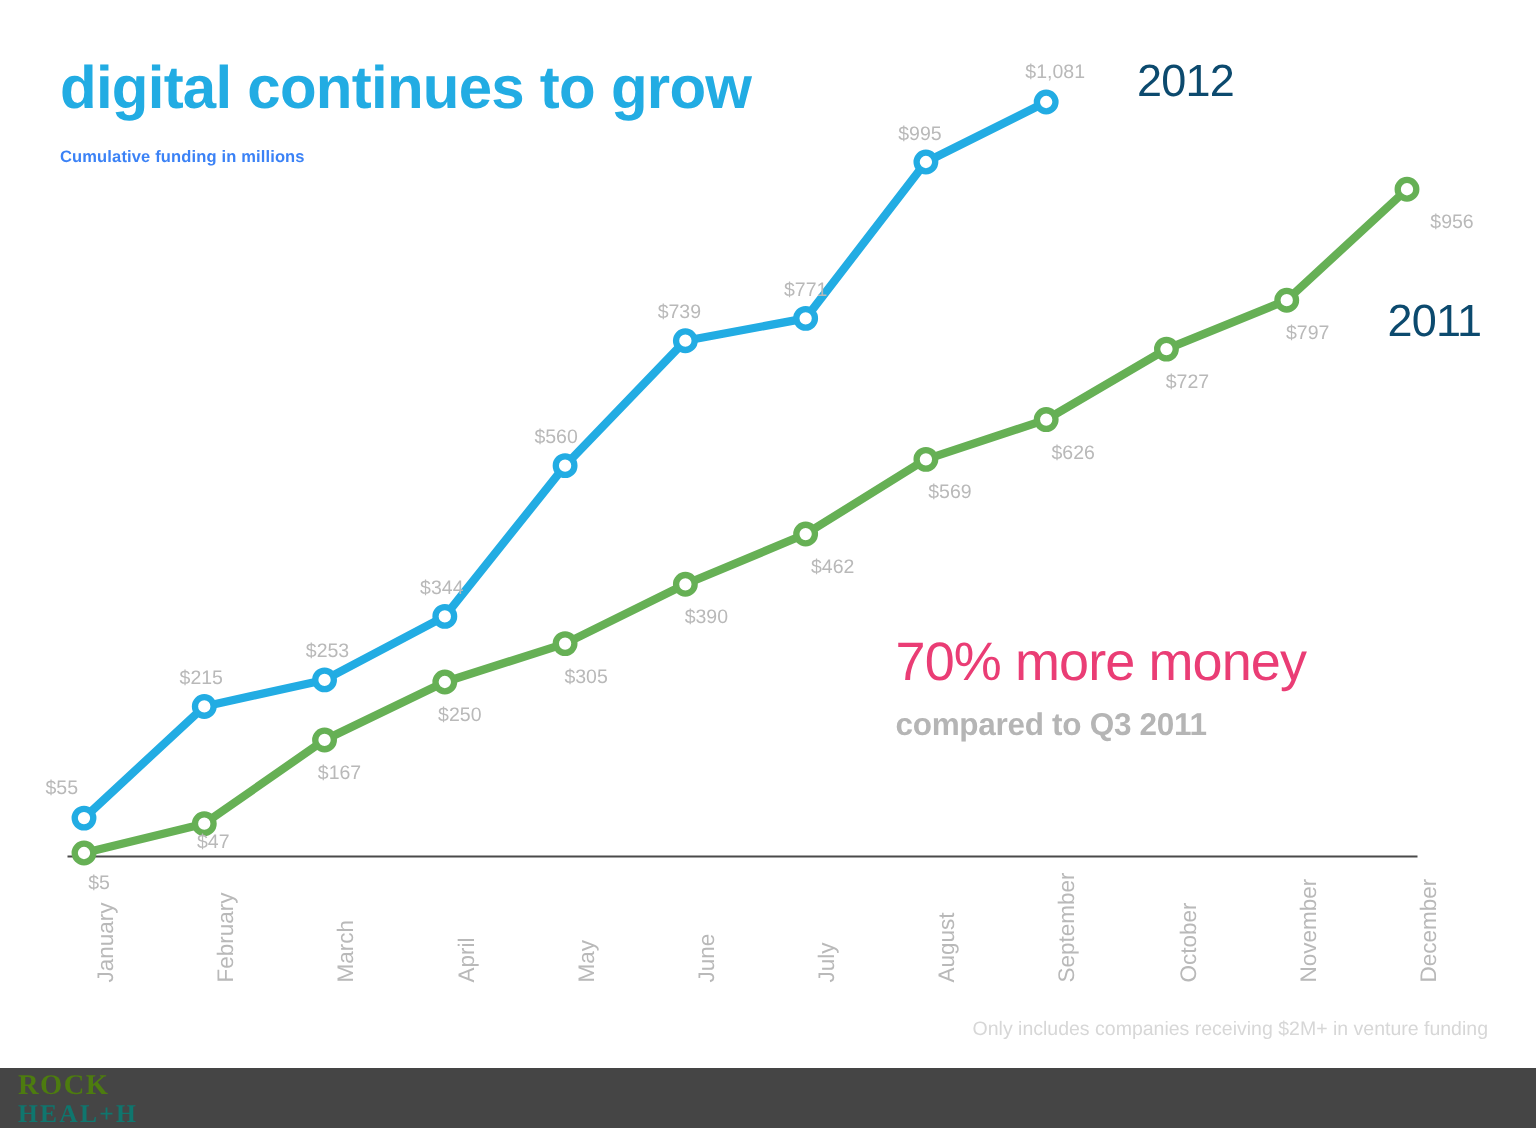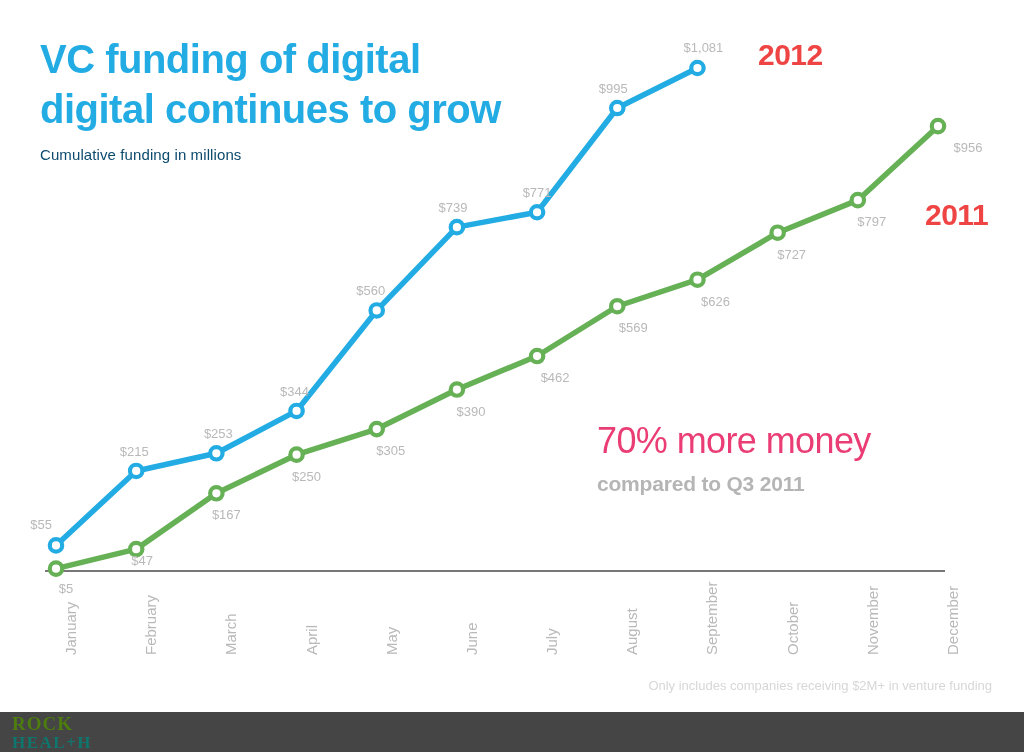--- a/index.html
+++ b/index.html
@@ -25,33 +25,34 @@
   }
   #title-line1, #title-line2 {
     color: #22ace3;
     font-size: 40px;
     font-weight: bold;
     line-height: 50px;
     letter-spacing: -0.5px;
     white-space: nowrap;
   }
   #subtitle {
-    color: #0c4a6e;
-    font-size: 15px;
+    color: #3b82f6;
+    font-size: 11px;
     line-height: 20px;
     margin-top: 11px;
     letter-spacing: 0.1px;
+    font-weight: bold;
   }
 
   
   .year-label {
     position: absolute;
-    color: #ef4444;
+    color: #0c4a6e;
     font-size: 30px;
-    font-weight: bold;
+    font-weight: normal;
     letter-spacing: -0.5px;
   }
   #year-2012 { left: 758px; top: 38px; }
   #year-2011 { left: 925px; top: 198px; }
 
   
   #callout {
     position: absolute;
     left: 597px;
     top: 415px;
@@ -140,21 +141,20 @@
     font-weight: bold;
     letter-spacing: 1.5px;
     font-family: "Liberation Serif", serif;
     margin-top: 1px;
   }
 </style>
 </head>
 <body>
 
 <div id="headline">
-  <div id="title-line1">VC funding of digital</div>
   <div id="title-line2">digital continues to grow</div>
   <div id="subtitle">Cumulative funding in millions</div>
 </div>
 
 <div class="year-label" id="year-2012">2012</div>
 <div class="year-label" id="year-2011">2011</div>
 
 <div id="plot">
   <svg id="chart-svg" width="1024" height="700" viewBox="0 0 1024 700">
     <line id="baseline-axis" x1="45" y1="571" x2="945" y2="571" stroke="#4a4a4a" stroke-width="1.4"></line>

